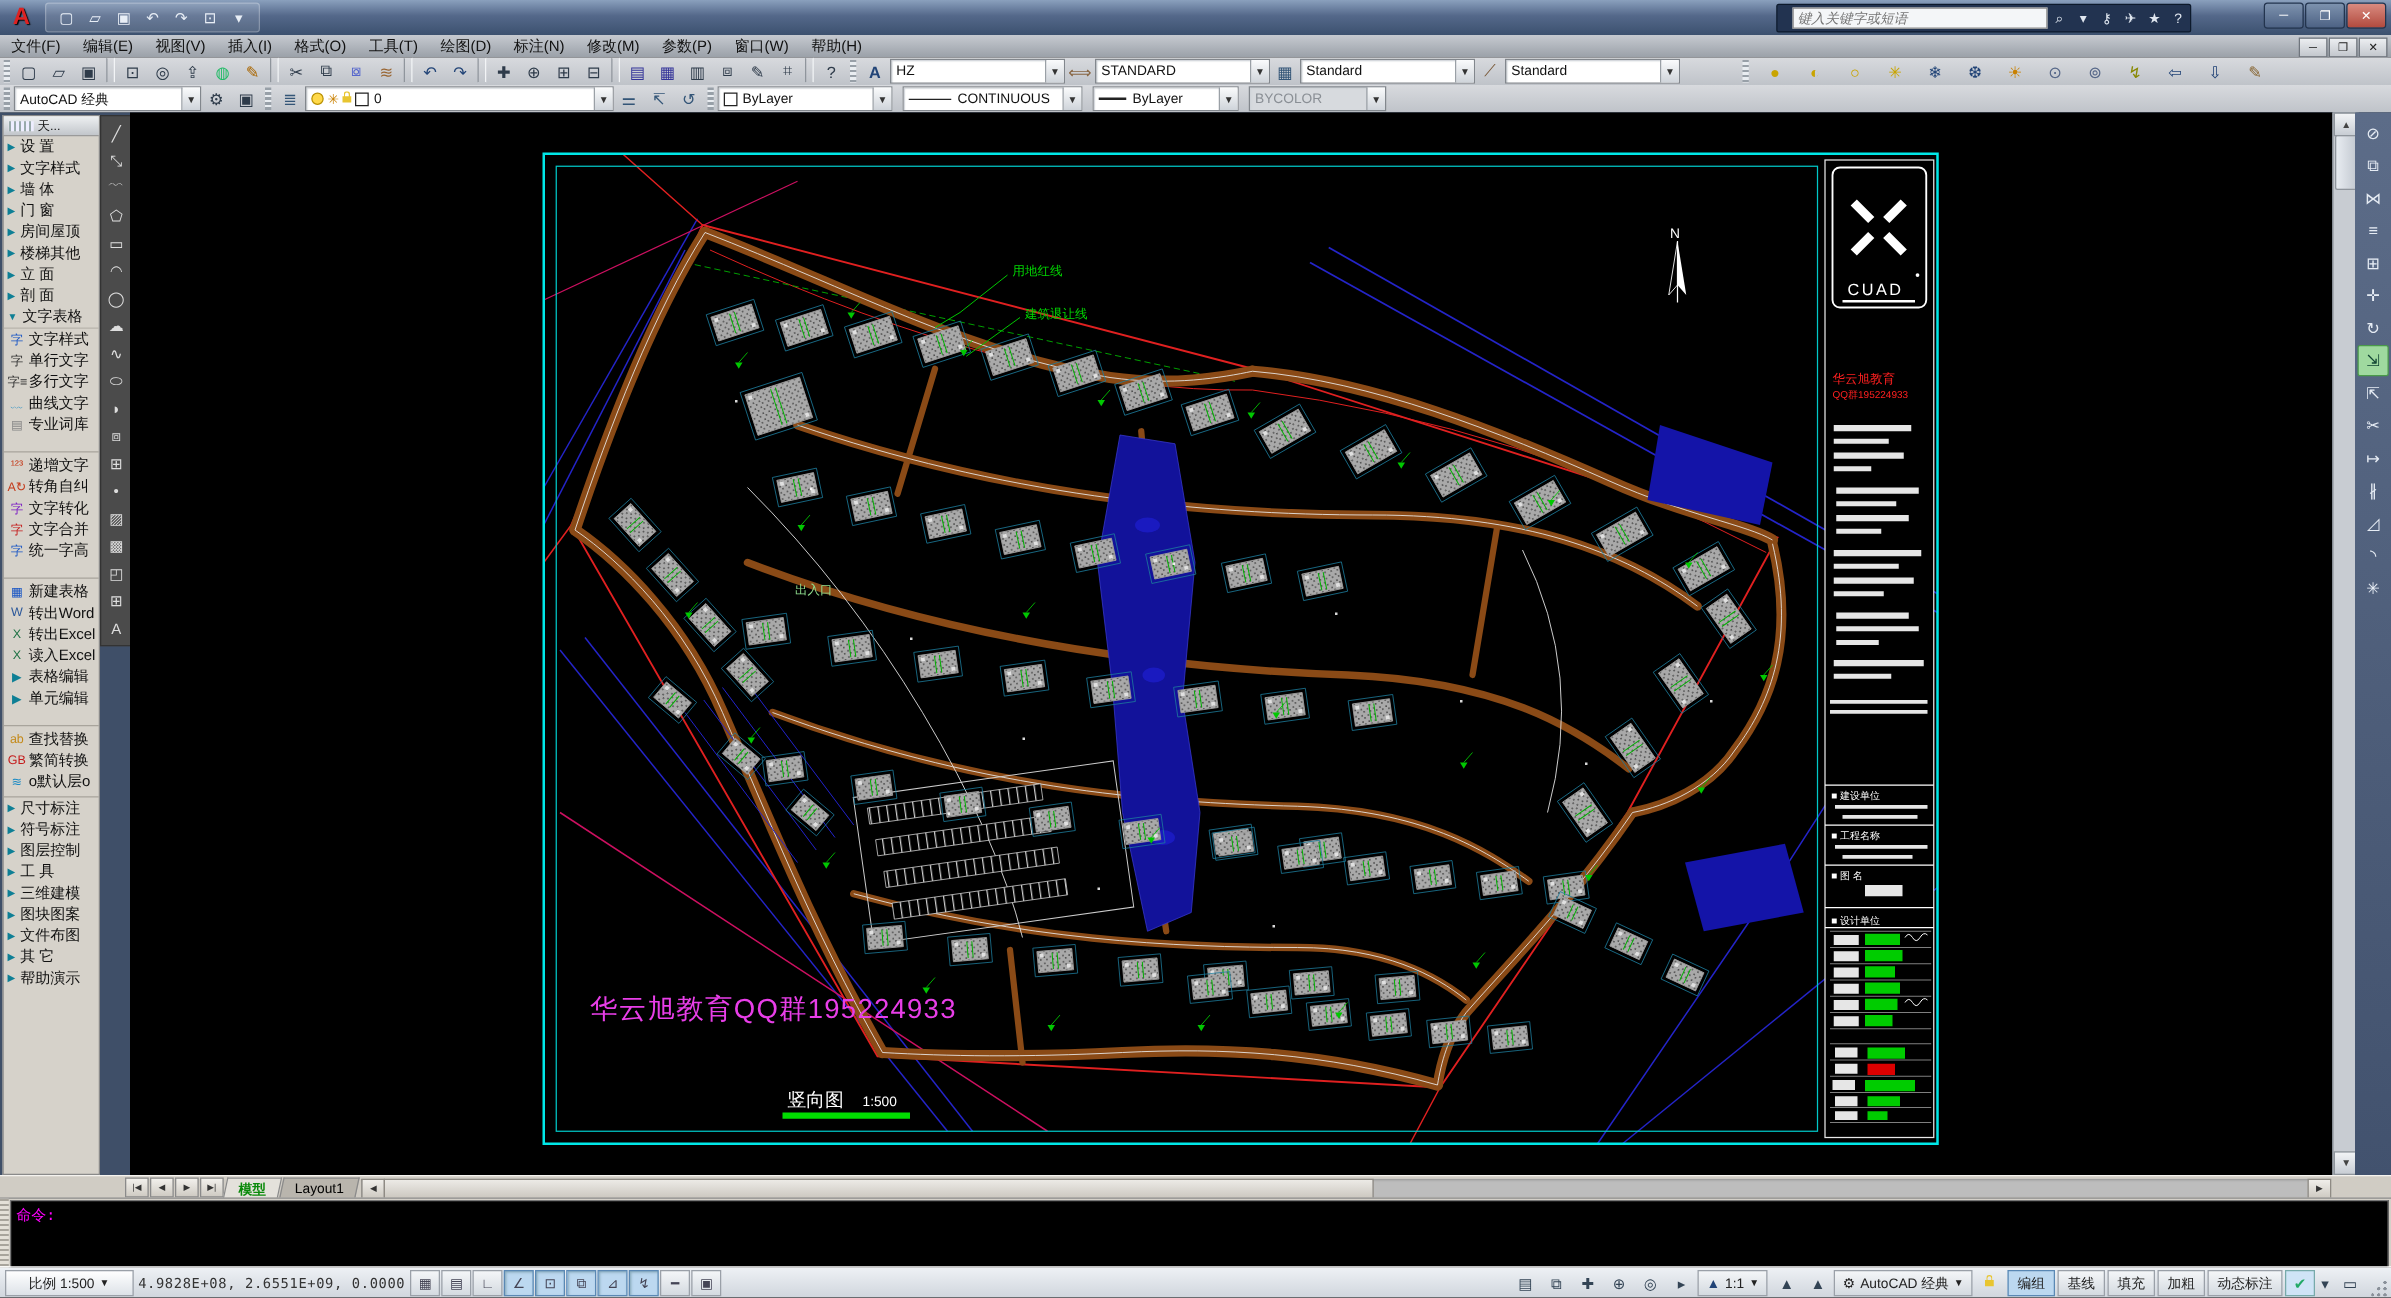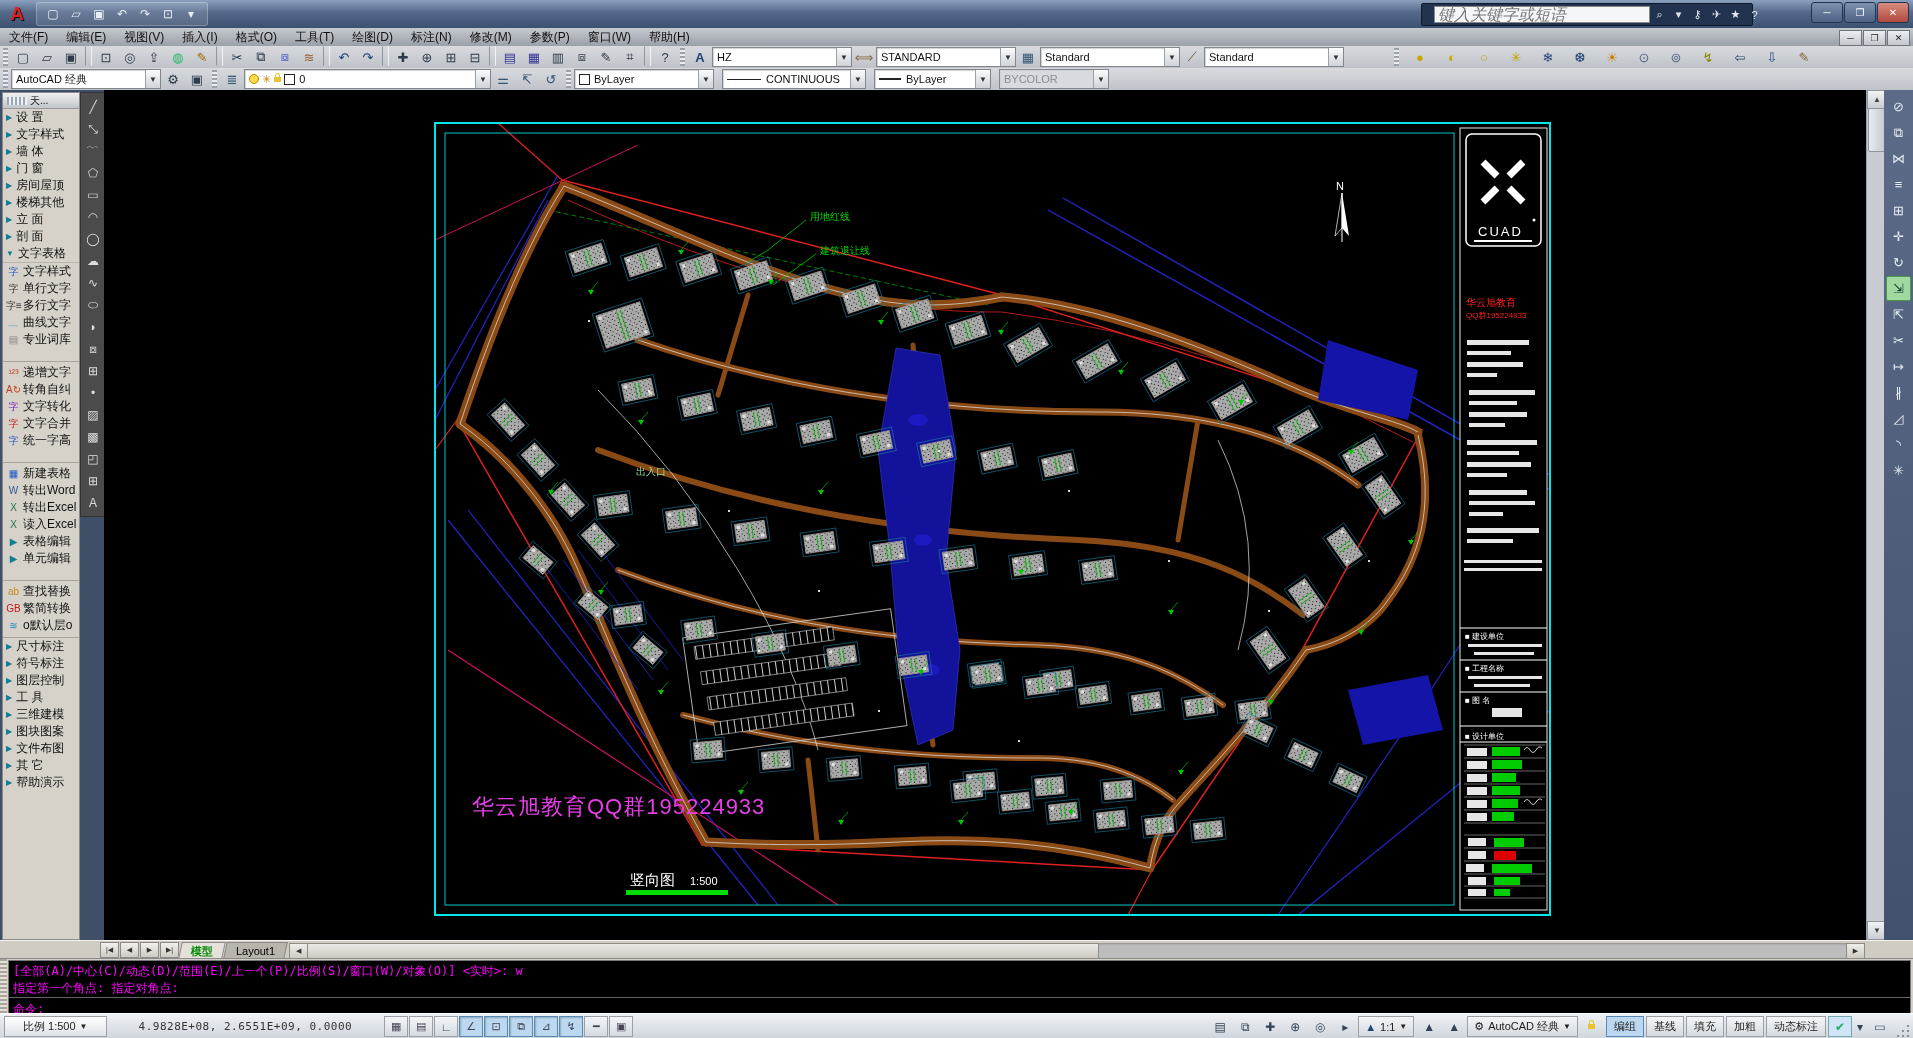--- a/index.html
+++ b/index.html
@@ -6,21 +6,21 @@
   body{width:1913px;height:1038px;position:relative;overflow:hidden;background:#000;
        font-family:"Liberation Sans",sans-serif;-webkit-font-smoothing:antialiased}
   .abs{position:absolute}
   
   .titlebar{left:0;top:0;width:1913px;height:28px;background:linear-gradient(#8aa0bd,#54688a 45%,#3c516f);display:flex;align-items:center;color:#fff}
   .acad-logo{width:30px;height:26px;margin-left:2px;display:flex;align-items:center;justify-content:center;font-weight:bold;font-size:19px;color:#d22;text-shadow:1px 1px 1px #000}
   .qat{display:flex;align-items:center;gap:3px;background:rgba(255,255,255,.12);border:1px solid rgba(255,255,255,.25);border-radius:3px;padding:1px 6px;margin-left:4px}
   .qat .tbtn{color:#e8eef6;width:18px;height:18px;font-size:12px}
   .wtitle{position:absolute;left:0;right:0;text-align:center;font-size:12px;color:#fff;text-shadow:0 1px 2px #16263c;pointer-events:none}
   .searchbox{position:absolute;right:160px;top:3px;width:330px;height:21px;background:#223350;border:1px solid #0d1a2c;border-radius:2px;display:flex;align-items:center}
-  .searchbox input{flex:1;height:15px;margin-left:12px;border:1px solid #888;background:#f4f6f8;font-style:italic;font-size:16px;color:#666;padding:0 3px}
+  .searchbox input{flex:1;height:15px;margin-left:12px;border:1px solid #888;background:#f4f6f8;font-style:italic;font-size:11px;color:#666;padding:0 3px}
   .searchbox .tbtn{color:#dfe6ef;width:17px;font-size:11px}
   .winbtns{position:absolute;right:4px;top:2px;display:flex;gap:1px}
   .winbtn{width:30px;height:19px;border:1px solid #23344e;border-radius:3px;background:linear-gradient(#7d92ae,#4d6284);color:#fff;font-size:10px;display:flex;align-items:center;justify-content:center}
   .winbtn.close{background:linear-gradient(#d98b80,#b14a3e)}
   
   .menubar{left:0;top:28px;width:1913px;height:18px;background:linear-gradient(#c6cad0,#9aa0a8);display:flex;align-items:center;font-size:12px;color:#111}
   .menuitem{padding:0 9px;height:18px;display:flex;align-items:center}
   .docbtns{position:absolute;right:3px;top:2px;display:flex;gap:1px}
   .docbtn{width:21px;height:14px;border:1px solid #6f757d;background:linear-gradient(#eceef1,#c3c7cd);color:#222;font-size:9px;display:flex;align-items:center;justify-content:center}
   
@@ -74,21 +74,21 @@
   .harr{position:absolute;top:0;width:17px;height:15px;background:linear-gradient(#f0eeea,#ccc8c0);border:1px solid #8f8b84;font-size:7px;display:flex;align-items:center;justify-content:center;color:#333}
   
   .cmd{left:0;top:958px;width:1913px;height:55px;background:#d4d0c8;border-top:1px solid #8a8a8a}
   .cmdgrip{position:absolute;left:0;top:0;width:7px;height:55px;background:repeating-linear-gradient(180deg,#a8a49c 0 2px,#e4e0d8 2px 4px)}
   .cmdwin{position:absolute;left:8px;top:1px;right:2px;height:53px;background:#000;border:1px solid #777;font-family:"DejaVu Sans Mono",monospace;font-size:12px;color:#f0f}
   .cmdhist{padding:2px 4px;height:32px;border-bottom:1px solid #666}
   .cmdprompt{padding:3px 4px}
   
   .status{left:0;top:1013px;width:1913px;height:25px;background:linear-gradient(#eef1f5,#cfd5dc);border-top:1px solid #fff;display:flex;align-items:center;font-size:11px;color:#222}
   .scalebox{display:flex;align-items:center;gap:4px;border:1px solid #9aa0a8;background:linear-gradient(#fff,#dde2e8);height:19px;padding:0 18px;margin-left:4px}
-  .coords{margin:0 32px;font-family:"DejaVu Sans Mono",monospace;font-size:11px;color:#333;letter-spacing:.5px}
+  .coords{margin:0 4px;font-family:"DejaVu Sans Mono",monospace;font-size:11px;color:#333;letter-spacing:.5px}
   .stoggle{width:22px;height:19px;border:1px solid #9aa0a8;background:linear-gradient(#f4f6f8,#d4dae0);display:flex;align-items:center;justify-content:center;font-size:11px;color:#445;margin-right:1px}
   .stoggle.active{background:#bcd8f0;border-color:#5a88b4;box-shadow:inset 1px 1px 2px #8ab}
   .sbtn2{width:22px;height:19px;display:flex;align-items:center;justify-content:center;font-size:12px;color:#345;border:1px solid transparent;margin-right:1px}
   .stext{height:19px;border:1px solid #9aa0a8;background:linear-gradient(#f4f6f8,#d4dae0);display:flex;align-items:center;padding:0 7px;margin-right:2px}
   .stext.active{background:#bcd8f0;border-color:#5a88b4}
   .wsbox{display:flex;align-items:center;gap:4px;border:1px solid #9aa0a8;background:linear-gradient(#f4f6f8,#d4dae0);height:19px;padding:0 6px;margin-right:3px}
   .resize-grip{width:14px;height:14px;margin:6px 2px 0 4px;background:
     radial-gradient(circle at 11px 3px,#8a919a 1.2px,transparent 1.5px),
     radial-gradient(circle at 11px 8px,#8a919a 1.2px,transparent 1.5px),
     radial-gradient(circle at 6px 8px,#8a919a 1.2px,transparent 1.5px),
@@ -1580,24 +1580,20 @@
     <div class="harr" style="left:0">◀</div>
     <div class="hthumb"></div>
     <div class="harr" style="right:0">▶</div>
   </div>
   <div style="width:46px"></div>
 </div>
 
 <div class="abs cmd">
   <div class="cmdgrip"></div>
   <div class="cmdwin">
-    <div class="cmdhist">
-      <div>[全部(A)/中心(C)/动态(D)/范围(E)/上一个(P)/比例(S)/窗口(W)/对象(O)] &lt;实时&gt;: w</div>
-      <div>指定第一个角点: 指定对角点:</div>
-    </div>
     <div class="cmdprompt">命令:</div>
   </div>
 </div>
 
 <div class="abs status">
   <div class="scalebox">
     <span>比例 1:500</span>
       <span style="font-size:8px">▼</span>
   </div>
   <div class="coords">4.9828E+08, 2.6551E+09, 0.0000</div>

